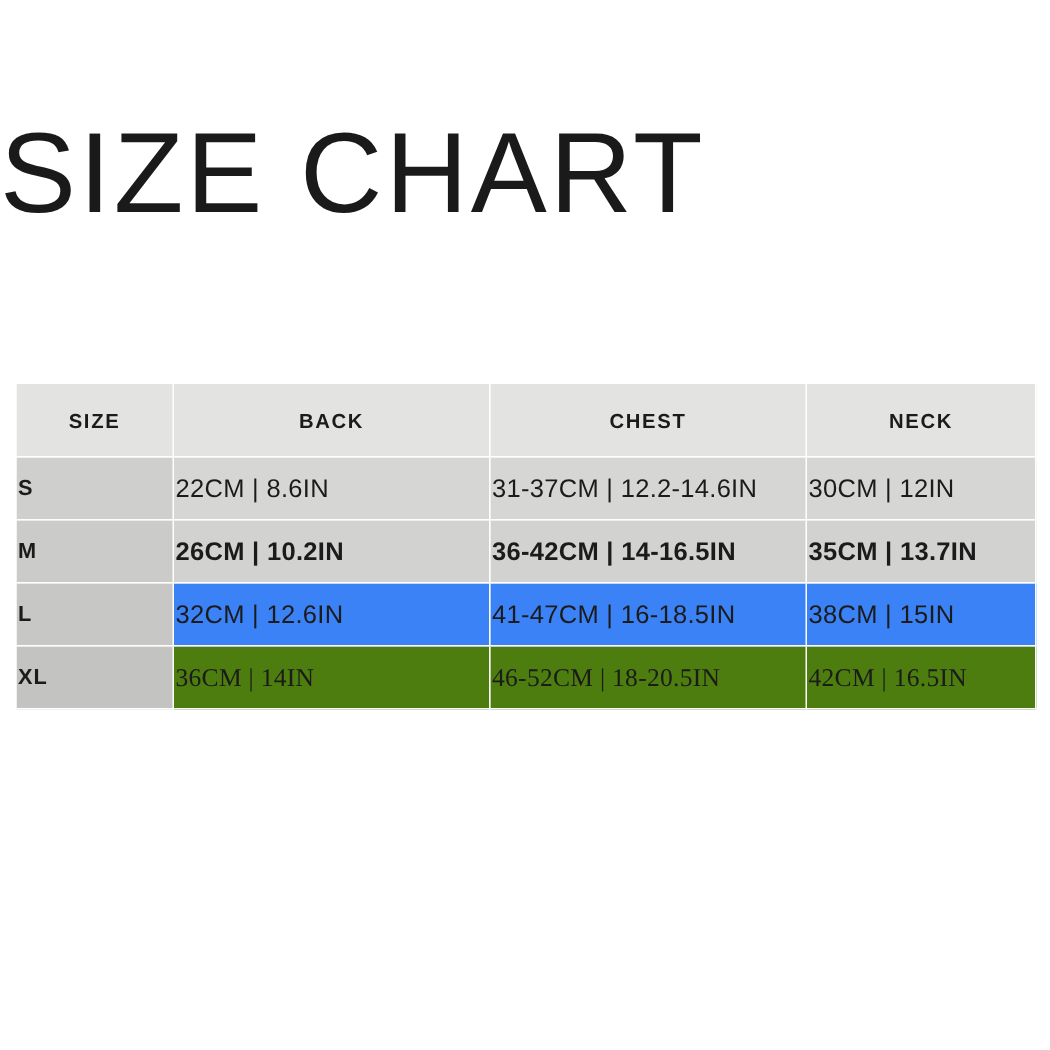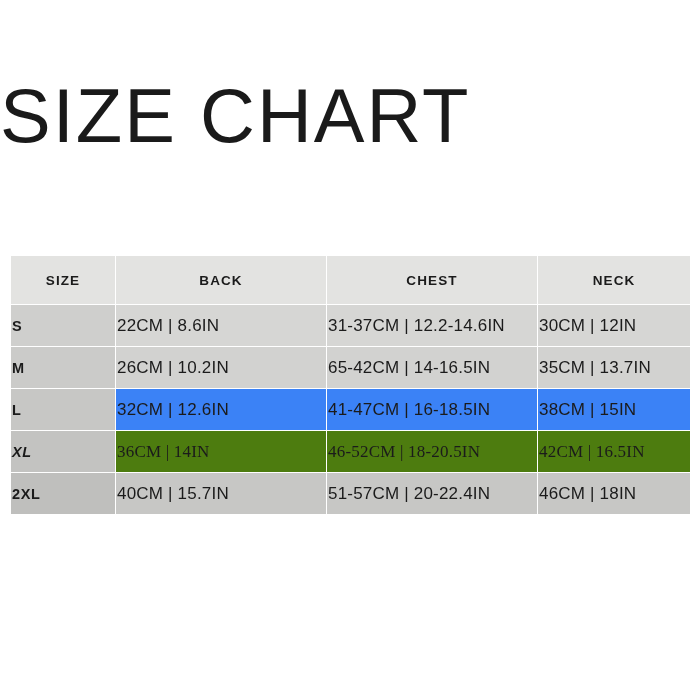--- a/index.html
+++ b/index.html
@@ -65,29 +65,29 @@
     font-size: 17px;
     letter-spacing: 0.2px;
   }
   tbody tr td.size-cell {
     background: #c9c9c7;
     font-weight: bold;
     font-size: 14.5px;
     letter-spacing: 0.6px;
   }
   tbody tr.row-1 td.data-cell { background: #d6d6d4; }
-  tbody tr.row-2 td.data-cell { background: #d2d2d0; }
+  tbody tr.row-2 td.data-cell { background: #d2d2d0; font-weight: bold; }
   tbody tr.row-3 td.data-cell { background: #3b82f6; }
   tbody tr.row-4 td.data-cell { background: #4d7c0f; font-family: Liberation Serif, serif; }
   tbody tr.row-5 td.data-cell { background: #c7c7c5; }
 
   tbody tr.row-1 td.size-cell { background: #cfcfcd; }
   tbody tr.row-2 td.size-cell { background: #cbcbc9; }
   tbody tr.row-3 td.size-cell { background: #c7c7c5; }
-  tbody tr.row-4 td.size-cell { background: #c3c3c1; font-style: italic; }
+  tbody tr.row-4 td.size-cell { background: #c3c3c1; }
   tbody tr.row-5 td.size-cell { background: #bfbfbd; }
 </style>
 </head>
 <body>
 
 <div class="page">
 
   <div class="title">SIZE CHART</div>
 
   <div class="table-wrap">
@@ -109,38 +109,32 @@
       <tbody>
         <tr class="row-1">
           <td class="size-cell">S</td>
           <td class="data-cell">22CM | 8.6IN</td>
           <td class="data-cell">31-37CM | 12.2-14.6IN</td>
           <td class="data-cell">30CM | 12IN</td>
         </tr>
         <tr class="row-2">
           <td class="size-cell">M</td>
           <td class="data-cell">26CM | 10.2IN</td>
-          <td class="data-cell">65-42CM | 14-16.5IN</td>
+          <td class="data-cell">36-42CM | 14-16.5IN</td>
           <td class="data-cell">35CM | 13.7IN</td>
         </tr>
         <tr class="row-3">
           <td class="size-cell">L</td>
           <td class="data-cell">32CM | 12.6IN</td>
           <td class="data-cell">41-47CM | 16-18.5IN</td>
           <td class="data-cell">38CM | 15IN</td>
         </tr>
         <tr class="row-4">
           <td class="size-cell">XL</td>
           <td class="data-cell">36CM | 14IN</td>
           <td class="data-cell">46-52CM | 18-20.5IN</td>
           <td class="data-cell">42CM | 16.5IN</td>
         </tr>
-        <tr class="row-5">
-          <td class="size-cell">2XL</td>
-          <td class="data-cell">40CM | 15.7IN</td>
-          <td class="data-cell">51-57CM | 20-22.4IN</td>
-          <td class="data-cell">46CM | 18IN</td>
-        </tr>
       </tbody>
     </table>
   </div>
 
 </div>
 
 </body></html>

